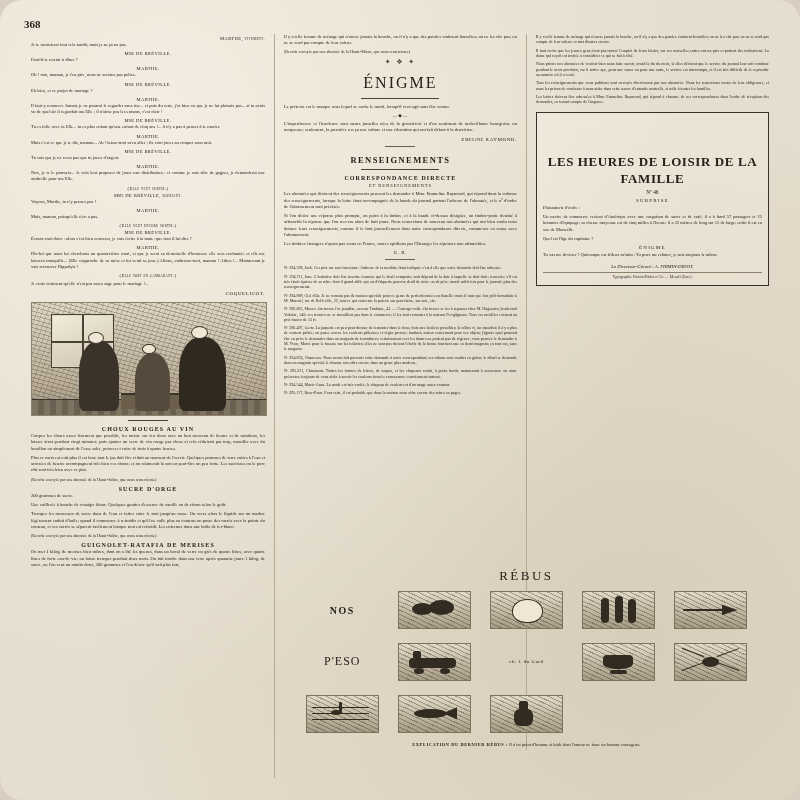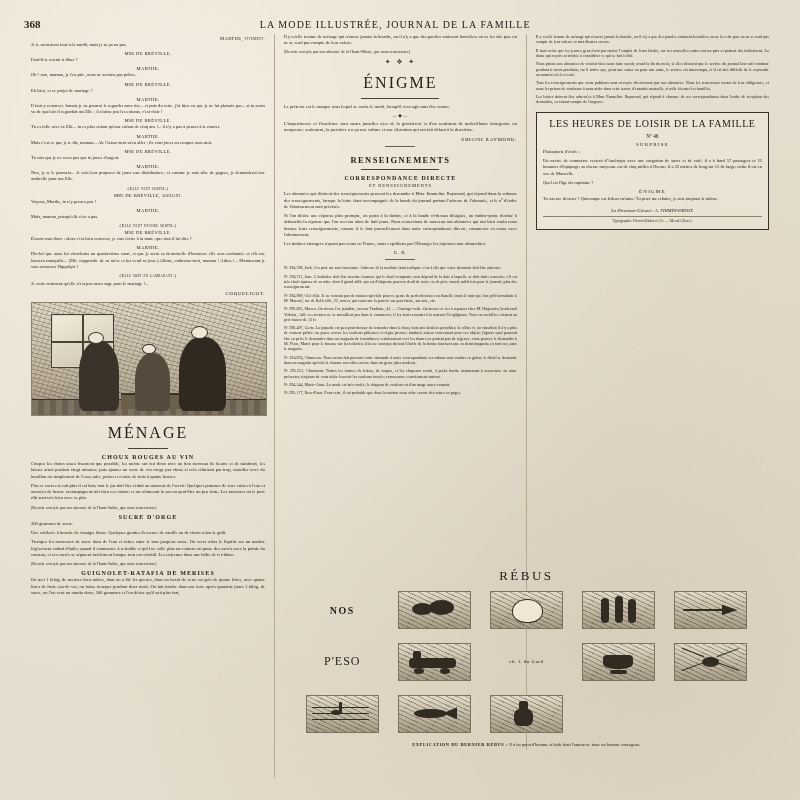--- a/index.html
+++ b/index.html
@@ -12,20 +12,21 @@
   .page{
     position:relative;
     width:800px;height:800px;
     background:#e5ddcd;
     background-image:
       radial-gradient(ellipse at 20% 15%, rgba(255,252,243,.55), rgba(255,252,243,0) 60%),
       radial-gradient(ellipse at 80% 80%, rgba(190,176,150,.35), rgba(190,176,150,0) 60%);
     box-sizing:border-box;
     padding:18px 22px 10px 22px;
     color:#26201a;
+    border-radius:22px;
   }
   .sheet{
     position:relative;
     width:100%;height:100%;
     box-sizing:border-box;
   }
   
   .pagehead{
     display:flex;align-items:baseline;
     font-size:9.5px;letter-spacing:.7px;
@@ -190,22 +191,22 @@
     border-top:1px solid #3b332a;
   }
   
   .box{
     border:1.2px solid #3a322a;
     padding:5px 6px 6px 6px;
     margin:8px 0 6px 0;
     background:rgba(255,253,245,.25);
   }
   .box .boxtitle{
-    text-align:center;font-size:10px;font-variant:small-caps;
-    letter-spacing:.6px;font-weight:normal;line-height:1.25;
+    text-align:center;font-size:13px;font-variant:small-caps;
+    letter-spacing:.6px;font-weight:bold;line-height:1.25;margin-top:36px;
   }
   .box .boxnum{
     text-align:center;font-size:5.4px;margin:2px 0 3px 0;font-variant:small-caps;
   }
   .box .boxlabel{
     text-align:center;font-size:5px;font-variant:small-caps;letter-spacing:1.2px;margin:3px 0 2px 0;
   }
   .box p{font-size:4.5px;line-height:1.38;text-align:justify;margin:0 0 3px 0;}
   .credit{
     text-align:center;font-style:italic;font-size:4.8px;margin:6px 0 2px 0;
@@ -265,21 +266,20 @@
   .rebus-expl b{font-variant:small-caps;letter-spacing:.6px;}
 </style>
 </head>
 <body>
 
 <div class="page">
   <div class="sheet">
 
     <div class="pagehead">
       <div class="folio">368</div>
-      <div class="headtitle">LA MODE ILLUSTRÉE, JOURNAL DE LA FAMILLE</div>
       <div class="folio-spacer"></div>
     </div>
 
     <div class="cols">
 
       <div class="col">
 
         <div class="stage r">MARTHE, vivement.</div>
         <p class="txt">Je te raconterai tout cela tantôt, mais je ne peux pas.</p>
 
@@ -338,21 +338,20 @@
           <div class="table"></div>
           <div class="pot"></div>
           <div class="fig a"></div>
           <div class="head a"></div>
           <div class="fig b"></div>
           <div class="head b"></div>
           <div class="fig c"></div>
           <div class="head c"></div>
         </div>
 
-        <h2 class="sec">MÉNAGE</h2>
         <div class="rule"></div>
 
         <h4 class="sub">CHOUX ROUGES AU VIN</h4>
         <p class="txt">Coupez les choux assez finement que possible, les mettre sur feu doux avec un bon morceau de beurre et de saindoux, les laisser ainsi pendant vingt minutes; puis ajouter un verre de vin rouge par chou; si cela réduisait par trop, mouiller avec du bouillon ou simplement de l'eau; saler, poivrer et cuire de trois à quatre heures.</p>
         <p class="txt">Plus ce mets est cuit plus il est bon; tout le jus doit être réduit au moment de l'servir. Quelques pommes de terre cuites à l'eau et arrosées de beurre accompagnent très bien ces choux; et on n'aimerait la saveur peut-être un peu forte. Les saucisses ou le porc rôti sont très bien avec ce plat.</p>
         <p class="txt tiny">(Recette envoyée par une abonnée de la Haute-Saône, que nous remercions.)</p>
 
         <h4 class="sub">SUCRE D'ORGE</h4>
         <p class="txt">200 grammes de sucre.</p>
         <p class="txt">Une cuillerée à bouche de vinaigre blanc. Quelques gouttes d'essence de vanille ou de citron selon le goût.</p>

